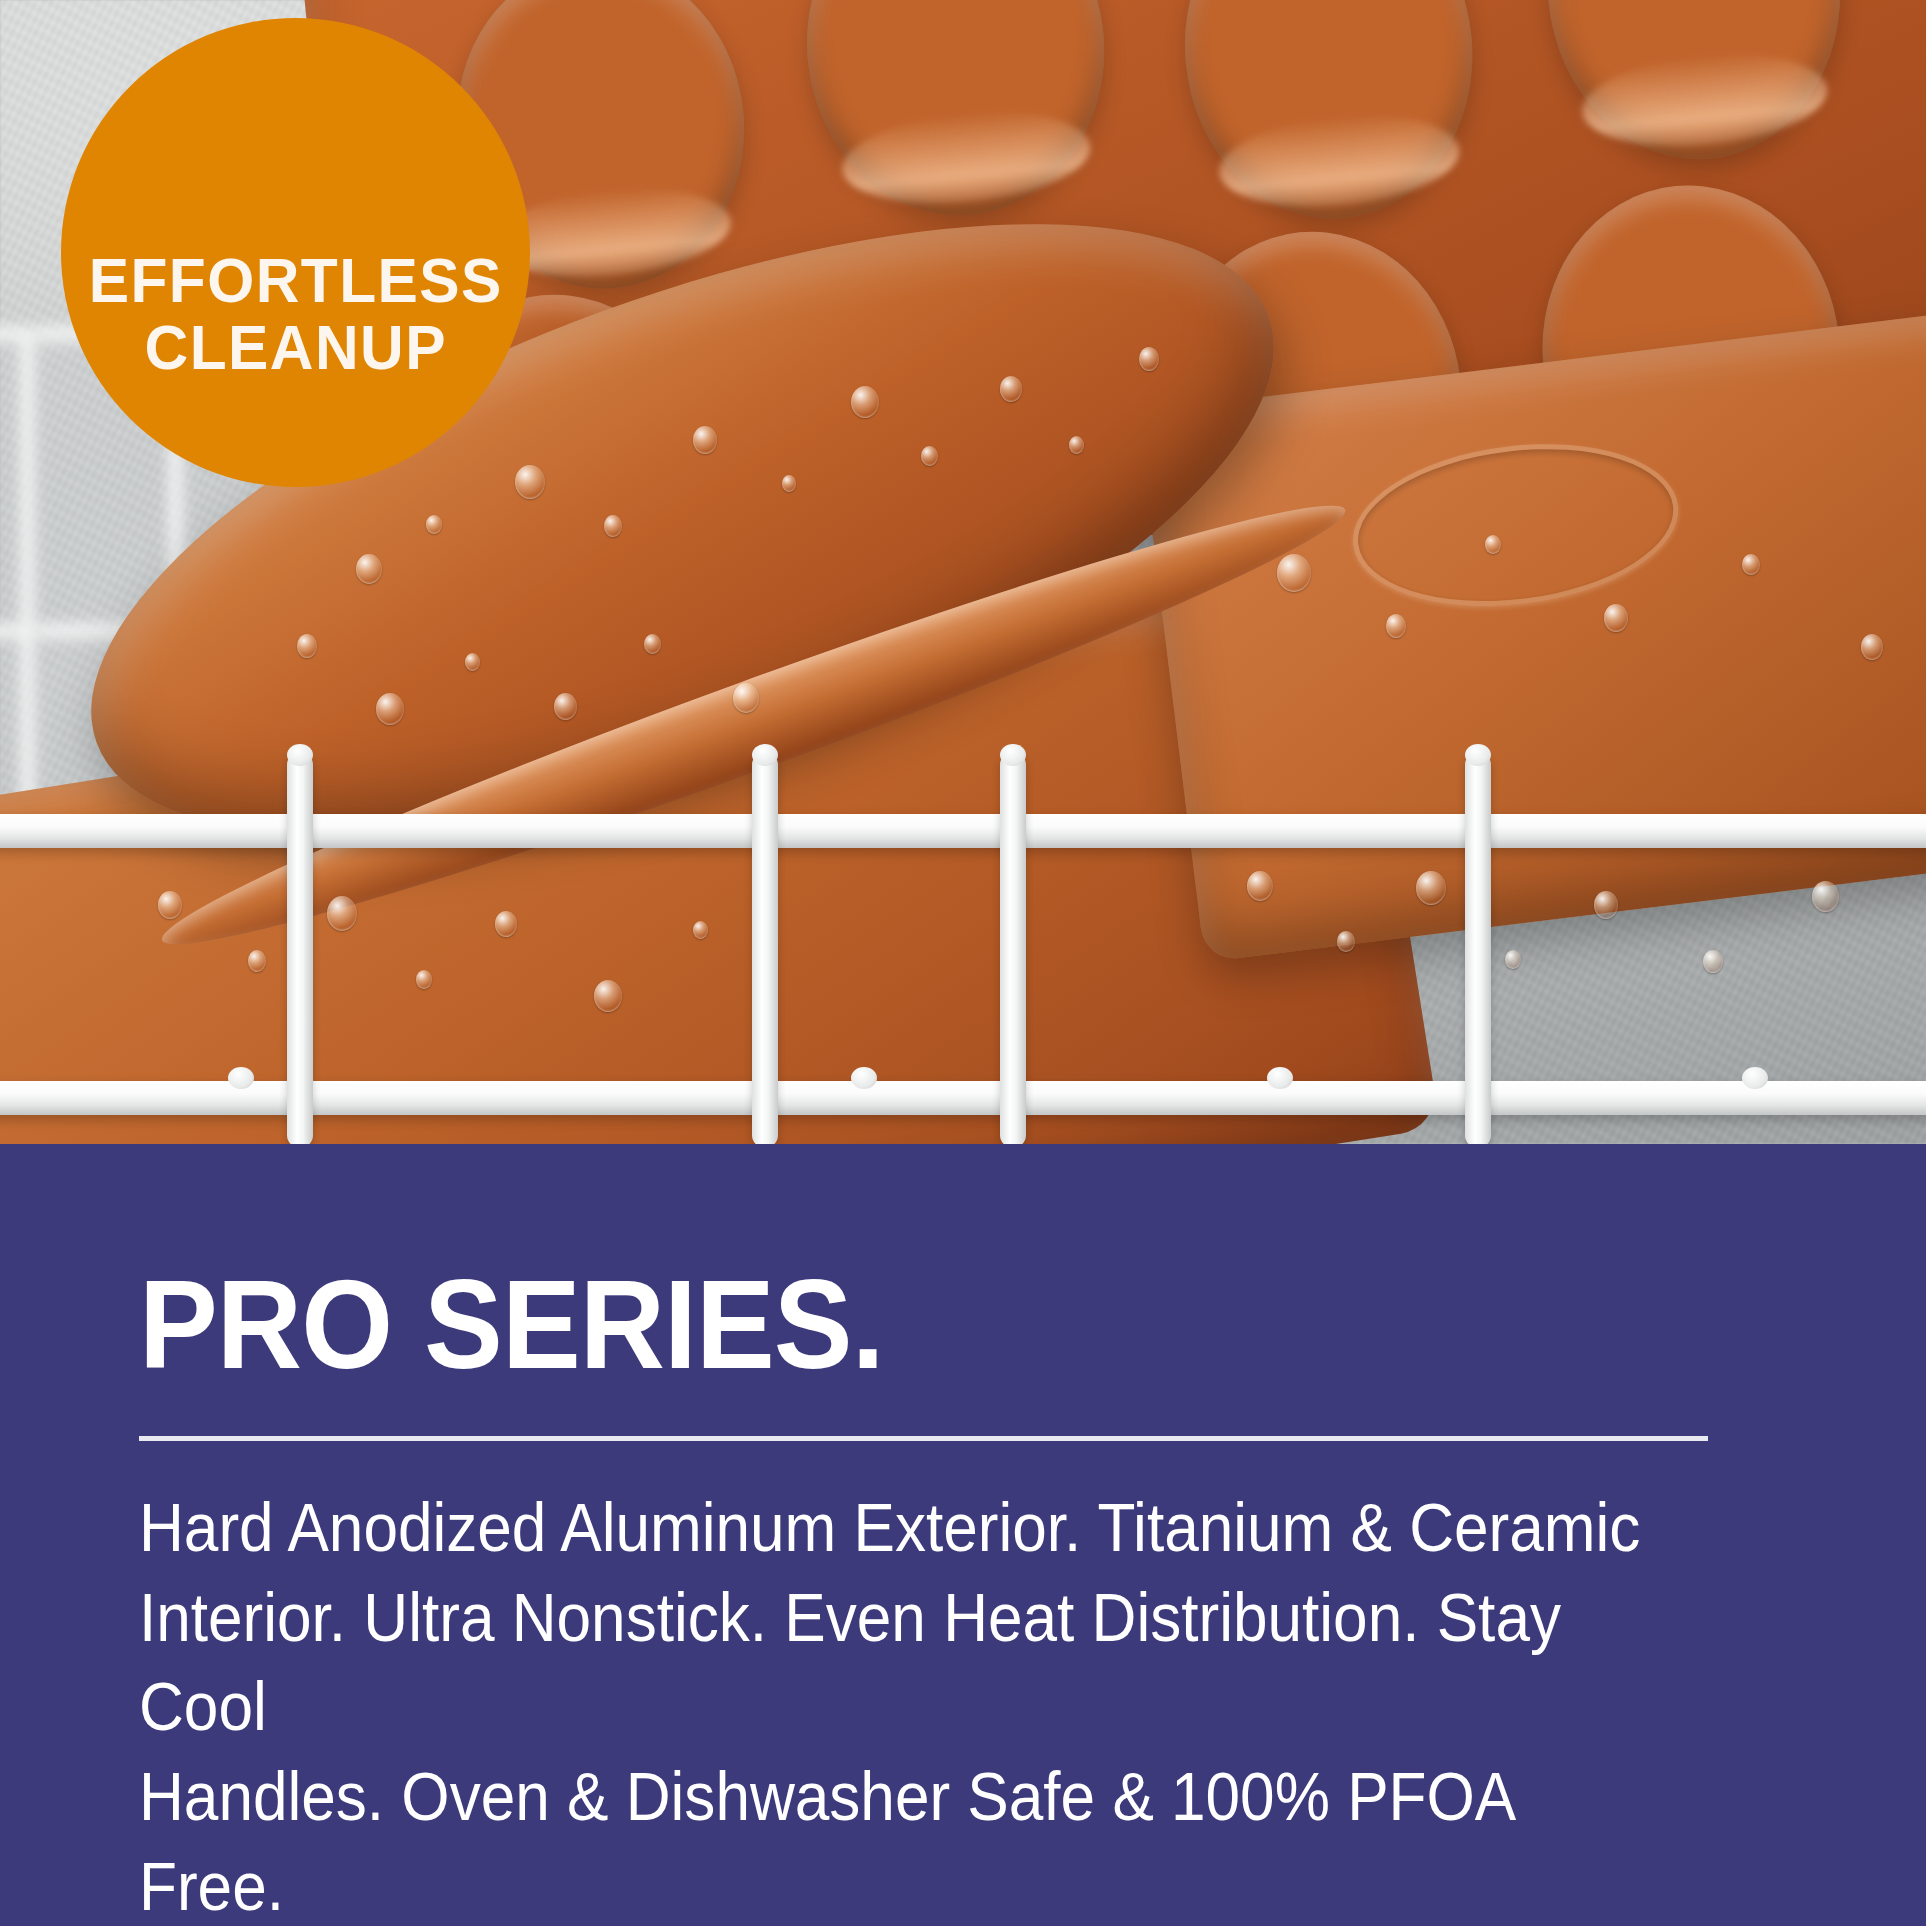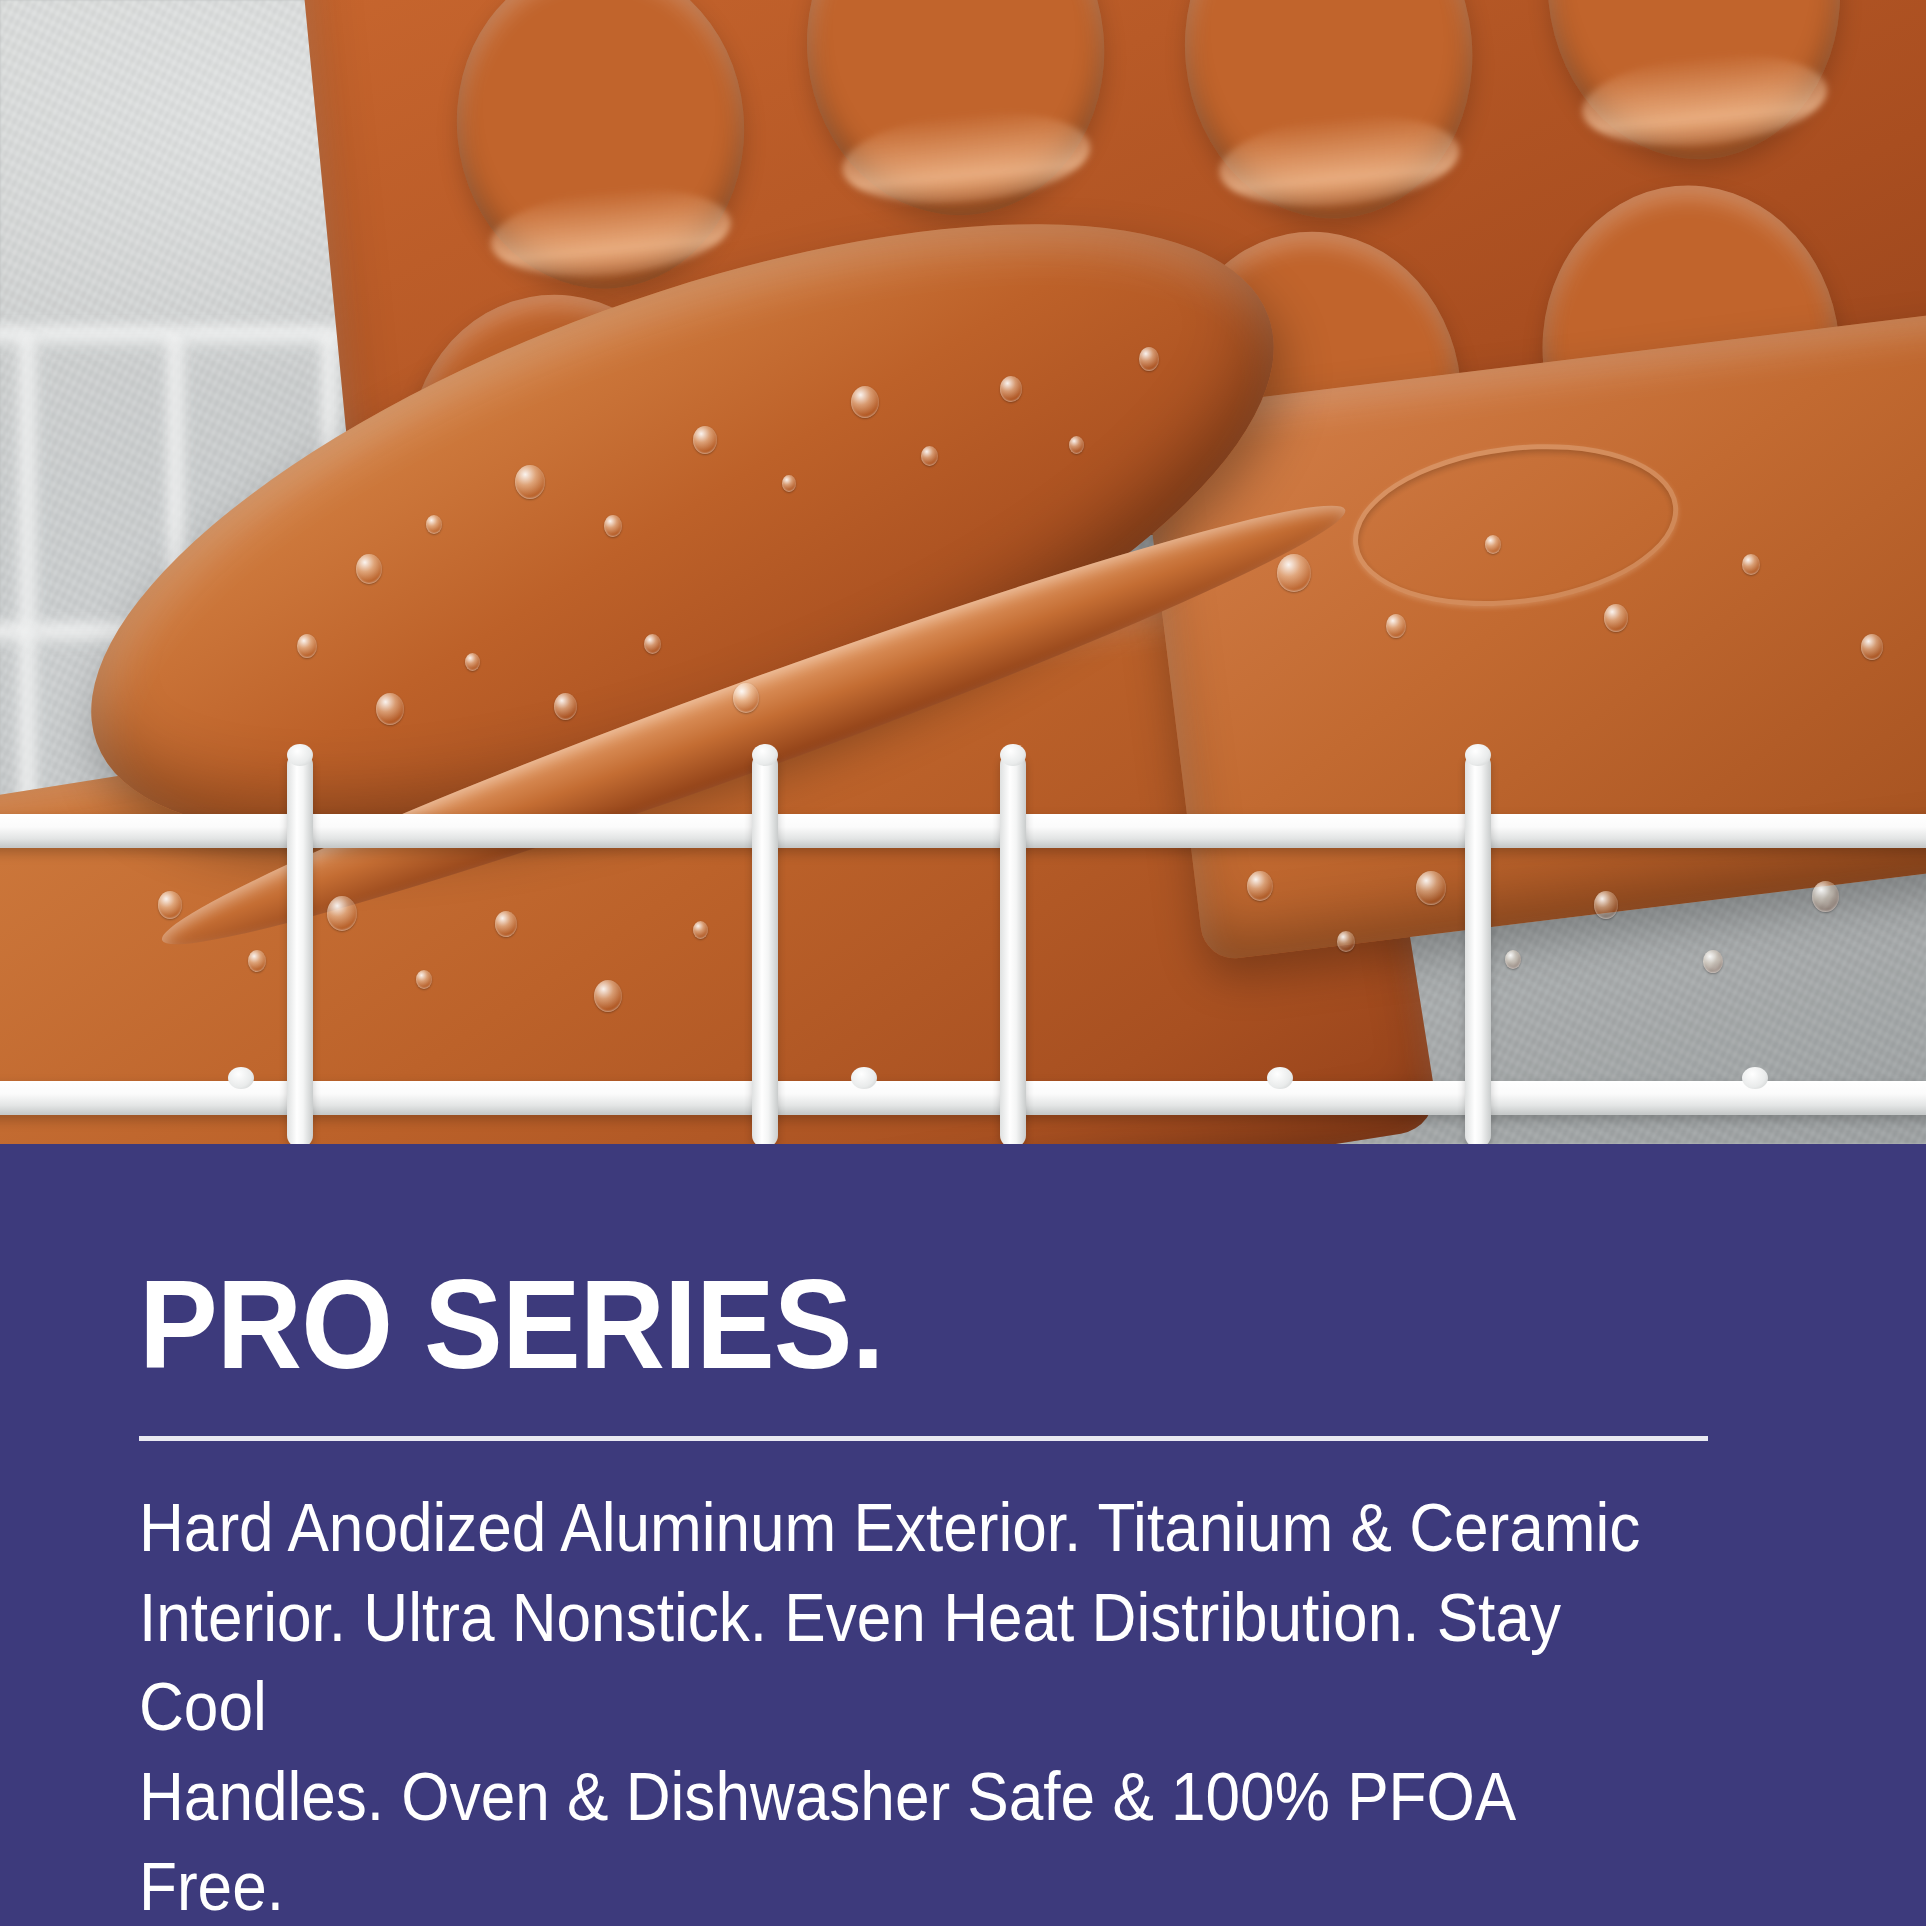--- a/index.html
+++ b/index.html
@@ -306,20 +306,23 @@
       <div class="tine-cap" style="left:752px;  top:744px;"></div>
       <div class="tine-cap" style="left:1000px; top:744px;"></div>
       <div class="tine-cap" style="left:1465px; top:744px;"></div>
 
       <div class="tine-cap" style="left:228px;  top:1067px;"></div>
       <div class="tine-cap" style="left:851px;  top:1067px;"></div>
       <div class="tine-cap" style="left:1267px; top:1067px;"></div>
       <div class="tine-cap" style="left:1742px; top:1067px;"></div>
     </div>
 
+    <div class="badge" style="background: rgb(224, 133, 2);">
+      <div class="badge-text" style="color: rgb(253, 246, 238);"><span>EFFORTLESS</span><br><span>CLEANUP</span></div>
+    </div>
   </div>
 
   <div class="panel" style="background: rgb(61, 58, 124);">
     <div class="panel-inner" style="color: rgb(255, 255, 255);">
       <div class="headline">PRO SERIES.</div>
       <div class="divider" style="background: rgb(233, 233, 242);"></div>
       <div class="body-copy">Hard Anodized Aluminum Exterior.  Titanium &amp; Ceramic
 Interior.  Ultra Nonstick. Even Heat Distribution.  Stay Cool
 Handles. Oven &amp; Dishwasher Safe &amp; 100% PFOA Free.</div>
 

